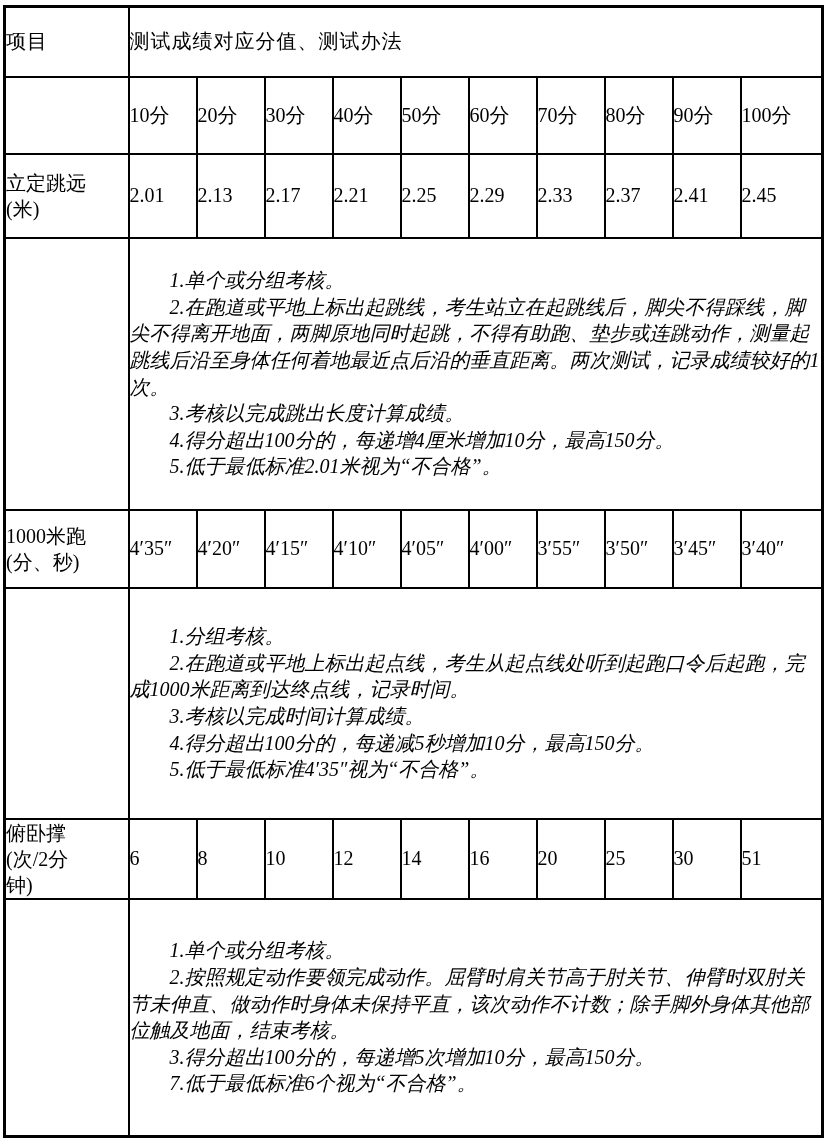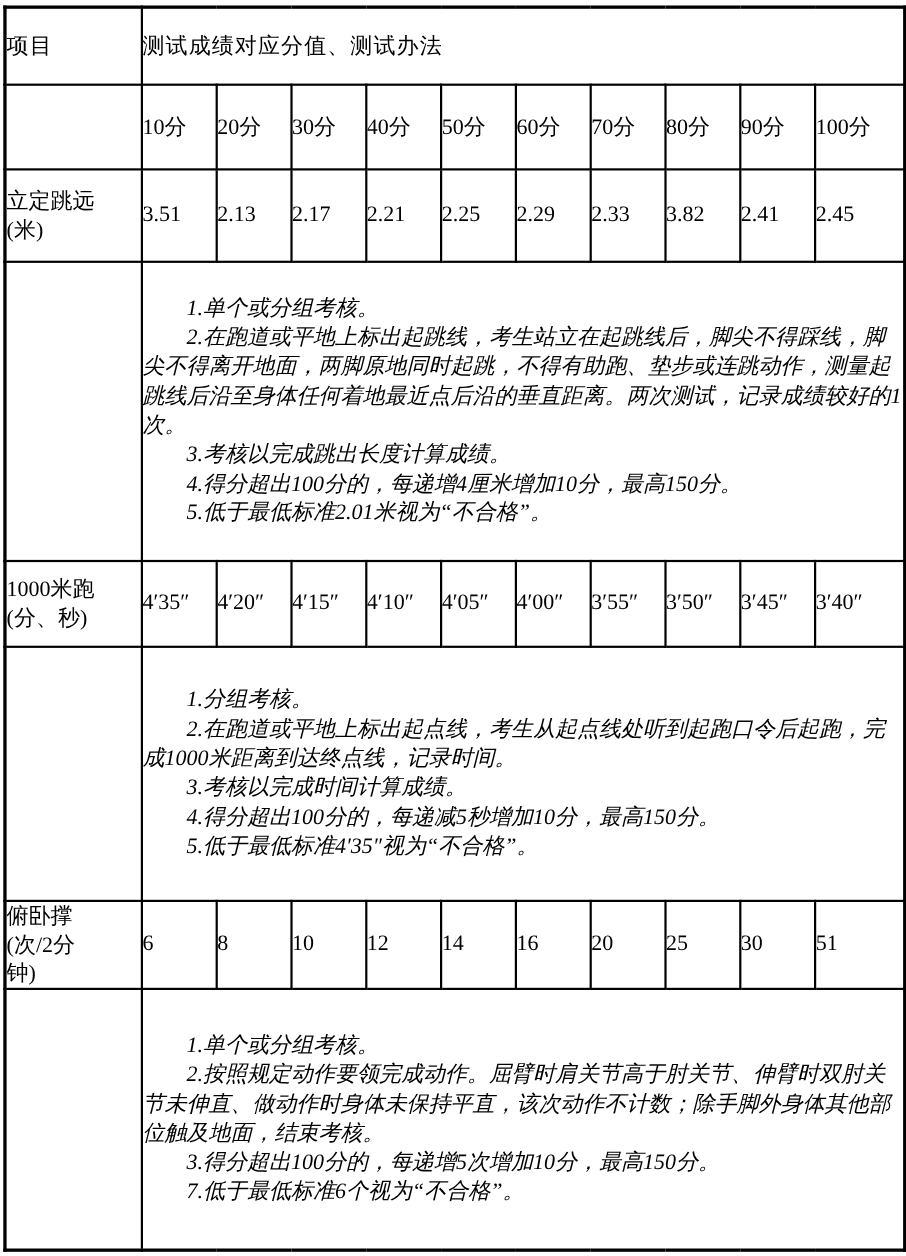--- a/index.html
+++ b/index.html
@@ -89,28 +89,28 @@
     <td class="value-cell">80分</td>
     <td class="value-cell">90分</td>
     <td class="value-cell">100分</td>
   </tr>
 
   <tr class="rh3">
     <td class="name-cell">
       <span class="name-line">立定跳远</span>
       <span class="name-line">(米)</span>
     </td>
-    <td class="value-cell">3.51</td>
+    <td class="value-cell">2.01</td>
     <td class="value-cell">2.13</td>
     <td class="value-cell">2.17</td>
     <td class="value-cell">2.21</td>
     <td class="value-cell">2.25</td>
     <td class="value-cell">2.29</td>
     <td class="value-cell">2.33</td>
-    <td class="value-cell">3.82</td>
+    <td class="value-cell">2.37</td>
     <td class="value-cell">2.41</td>
     <td class="value-cell">2.45</td>
   </tr>
 
   <tr class="rh4">
     <td></td>
     <td class="notes-cell" colspan="10">
       <p>1.单个或分组考核。</p>
       <p>2.在跑道或平地上标出起跳线，考生站立在起跳线后，脚尖不得踩线，脚尖不得离开地面，两脚原地同时起跳，不得有助跑、垫步或连跳动作，测量起跳线后沿至身体任何着地最近点后沿的垂直距离。两次测试，记录成绩较好的1次。</p>
       <p>3.考核以完成跳出长度计算成绩。</p>

